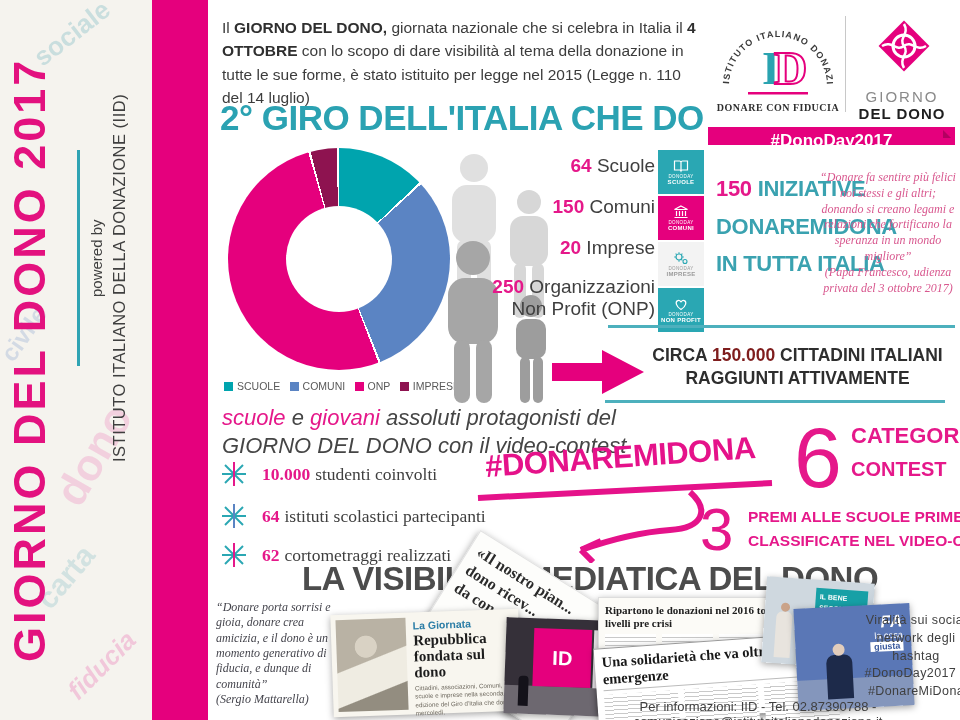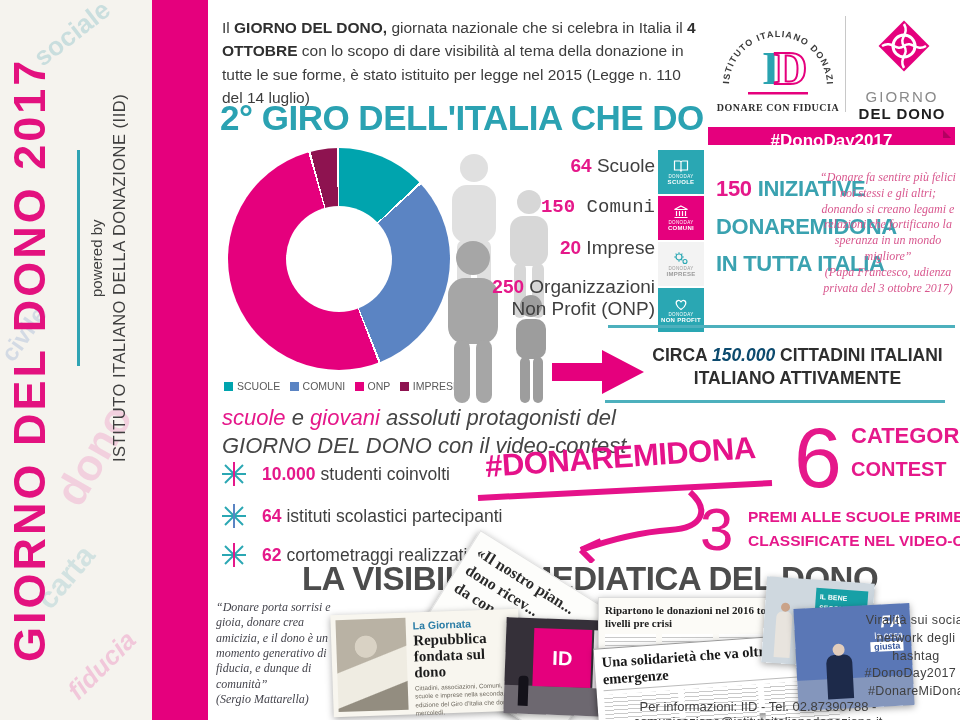--- a/index.html
+++ b/index.html
@@ -61,26 +61,26 @@
   .iniz{position:absolute;left:716px;font-size:22px;font-weight:600;color:#3aa2b0;letter-spacing:-.3px;white-space:nowrap;}
   .iniz .num{color:#e5188a;}
   .quote{font-family:"Liberation Serif",serif;font-style:italic;}
   .pope-quote{left:818px;top:170px;width:140px;text-align:center;font-size:12px;line-height:1.32;color:#d8578e;}
 
   .teal-rule{position:absolute;height:3px;background:#4db0bd;}
 
   
   .reach{left:640px;top:344px;width:315px;text-align:center;font-size:17.5px;font-weight:700;
          color:#2e2e2e;line-height:1.32;}
-  .reach .num{color:#0c4a6e;font-style:italic;}
+  .reach .num{color:#7f1d1d;}
 
   
   .contest-intro{left:222px;top:404px;font-size:22px;font-style:italic;color:#454545;line-height:1.27;}
   .contest-intro .accent{color:#e5188a;}
-  .bullet{position:absolute;left:220px;display:flex;align-items:center;}
+  .bullet{position:absolute;left:220px;display:flex;align-items:center;font-family:Liberation Serif, serif;}
   .bullet-text{margin-left:14px;font-size:17.5px;color:#3f3f3f;white-space:nowrap;}
   .bullet-text .num{color:#e5188a;font-weight:700;margin-right:5px;}
   .hashtag{left:484px;top:449px;font-size:31px;font-weight:800;color:#e5128a;letter-spacing:-.5px;
            transform:rotate(-4deg);transform-origin:left top;white-space:nowrap;}
   .big-num{position:absolute;color:#e5188a;font-weight:400;line-height:1;}
   .pink-caps{position:absolute;color:#e5188a;font-weight:700;white-space:nowrap;}
 
   
   .media-title{left:250px;top:560px;width:680px;text-align:center;font-size:33px;font-weight:800;
                color:#4c4c4c;letter-spacing:-.5px;}
@@ -222,21 +222,21 @@
       </g>
     <g fill="#9d9d9d">
         <circle cx="95" cy="158" r="11"></circle>
         <rect x="80" y="171" width="30" height="40" rx="10"></rect>
         <rect x="84" y="209" width="10" height="46" rx="5"></rect>
         <rect x="97" y="209" width="10" height="46" rx="5"></rect>
       </g>
   </svg>
 
   <div class="stat" style="top:155px;"><span class="num">64</span> <span>Scuole</span></div>
-  <div class="stat" style="top:196px;font-family:Liberation Mono, monospace;"><span class="num">150</span> <span>Comuni</span></div>
+  <div class="stat" style="top:196px;"><span class="num">150</span> <span>Comuni</span></div>
   <div class="stat" style="top:237px;"><span class="num">20</span> <span>Imprese</span></div>
   <div class="stat" style="top:276px;"><span class="num">250</span> <span>Organizzazioni</span><br><span>Non Profit (ONP)</span></div>
 
   <div class="badge b-teal" style="top:150px;">
     <svg width="16" height="14" viewBox="0 0 16 14">
         <path d="M1.5,2 h5 a1.5,1.5 0 0 1 1.5,1.2 a1.5,1.5 0 0 1 1.5,-1.2 h5 v9 h-5 a1.5,1.5 0 0 0 -1.5,1 a1.5,1.5 0 0 0 -1.5,-1 h-5 z M8,3.2 v8" fill="none" stroke="currentColor" stroke-width="1.2"></path>
       </svg>
     <span class="l1">DONODAY</span>
       <span class="l2">SCUOLE</span>
   </div>
@@ -273,21 +273,21 @@
     <span>(Papa Francesco, udienza privata del 3 ottobre 2017)</span>
   </div>
 
   <div class="teal-rule" style="left:608px;top:325px;width:347px;"></div>
 
   <svg class="abs" style="left:552px;top:350px;" width="92" height="44" viewBox="0 0 92 44">
     <polygon points="0,13 50,13 50,0 92,22 50,44 50,31 0,31" fill="#e5007d"></polygon>
   </svg>
   <div class="abs reach">
     <span>CIRCA </span><span class="num">150.000</span><span> CITTADINI ITALIANI</span><br>
-    <span>ITALIANO ATTIVAMENTE</span>
+    <span>RAGGIUNTI ATTIVAMENTE</span>
   </div>
   <div class="teal-rule" style="left:605px;top:400px;width:340px;"></div>
 
   <div class="abs contest-intro">
     <span class="accent">scuole</span><span> e </span><span class="accent">giovani</span><span> assoluti protagonisti del</span><br>
     <span>GIORNO DEL DONO con il video-contest</span>
   </div>
 
   <div class="bullet" style="top:460px;">
     <svg width="28" height="28" viewBox="0 0 28 28">

